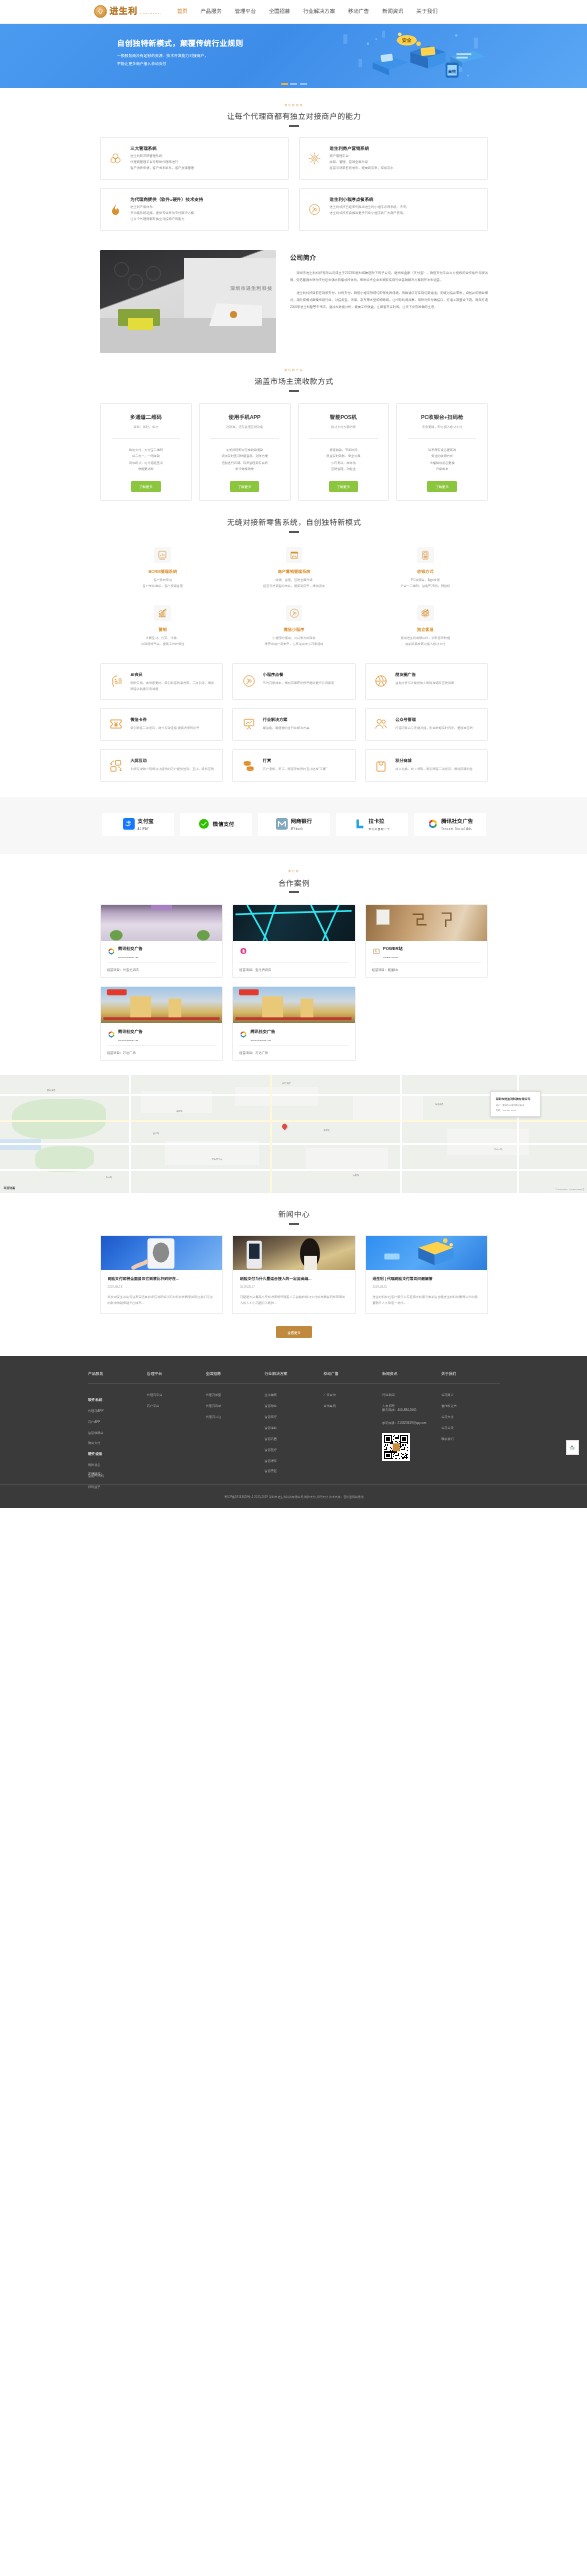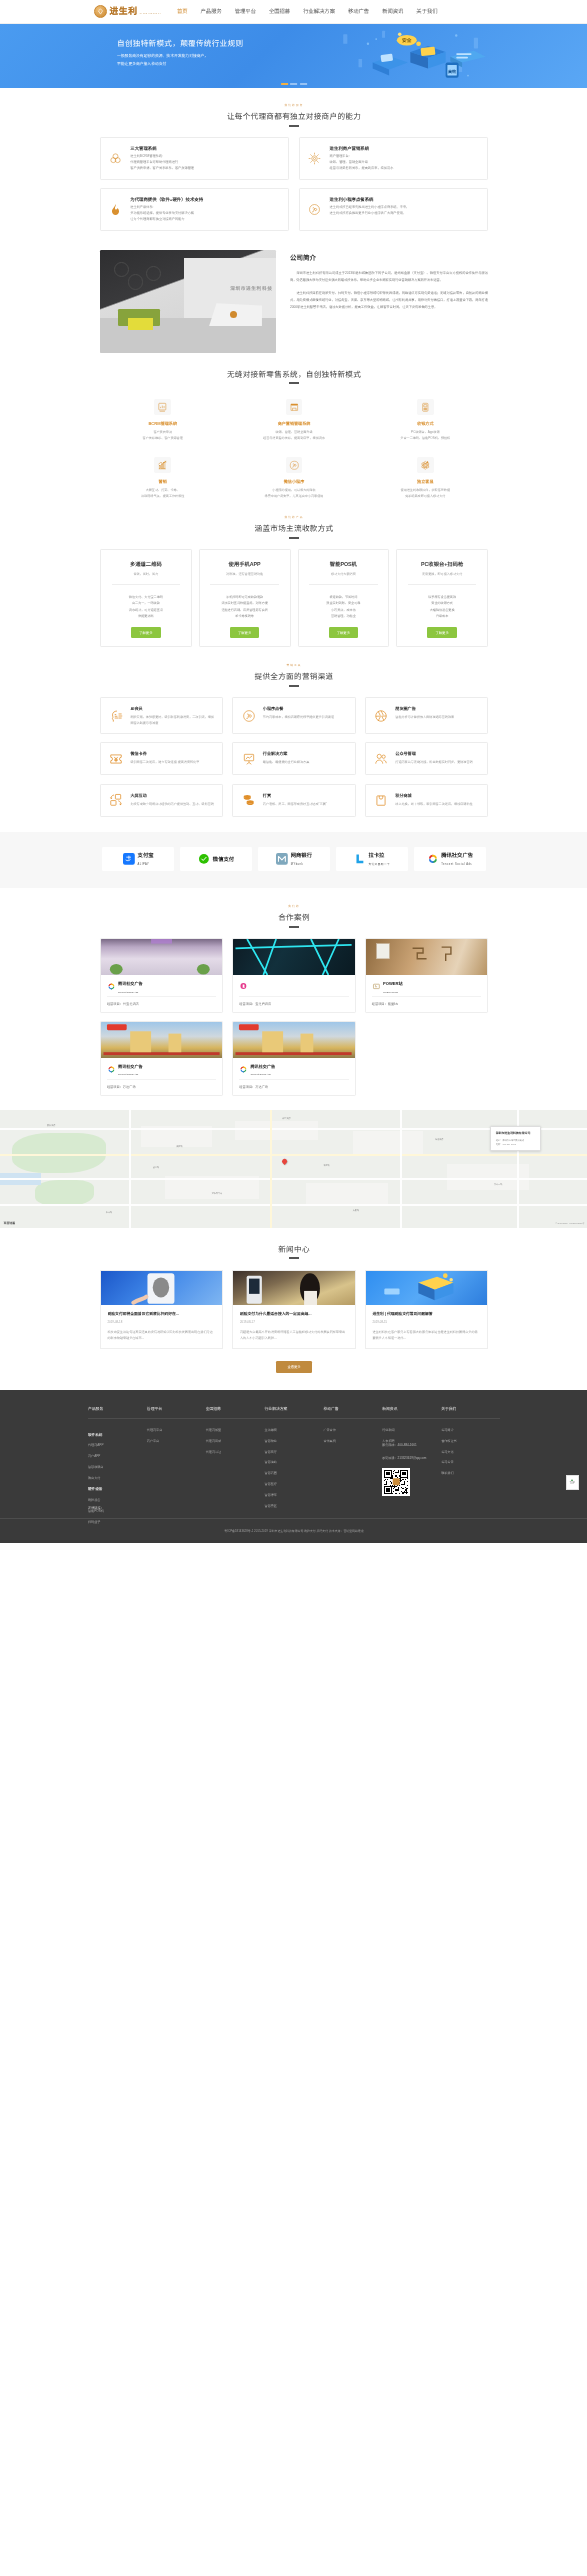--- a/index.html
+++ b/index.html
@@ -44,21 +44,21 @@
   }
   .nav a.active { color: #d08a2e; }
 
   
   .hero {
     height: 64px; position: relative; overflow: hidden;
     background: linear-gradient(135deg,#4a9bf0 0%,#3d8ce8 45%,#5aa7f5 100%);
   }
   .hero-inner { width: 412px; margin: 0 auto; position: relative; height: 100%; }
   .hero-text { position: absolute; left: 29px; top: 13px; color: #fff; }
-  .hero-title { font-size: 7.6px; font-weight: normal; letter-spacing: 0.3px; }
+  .hero-title { font-size: 7.6px; font-weight: bold; letter-spacing: 0.3px; }
   .hero-sub { font-size: 3.8px; line-height: 1.9; margin-top: 5.9px; opacity: .95; }
   .hero-art { position: absolute; right: 11.8px; top: 2.4px; width: 153px; height: 59px; }
   .hero-dots { position: absolute; left: 50%; bottom: 2.9px; transform: translateX(-50%); display: flex; gap: 2.4px; }
   .hero-dots i { width: 7px; height: 1.2px; background: rgba(255,255,255,.45); display: block; cursor: pointer; }
   .hero-dots i.on { background: #f0b044; }
 
   
   .sec { padding: 15.3px 0 0; }
   .sec-head { text-align: center; margin-bottom: 10.6px; }
   .sec-eyebrow { font-size: 2.6px; color: #d9a362; letter-spacing: 1.2px; margin-bottom: 3.5px; }
@@ -394,109 +394,20 @@
       <div class="about-body">
         <h3>公司简介</h3>
         <p>深圳市进生利科技有限公司成立于2013年是和城集团旗下的子公司，是蚂蚁金服（支付宝）、微信支付平台官方授权的合作伙伴与服务商，凭借着强大移动支付巨头强大的暖科技体系，帮助众多企业和商家实现行业营销解决方案的开发和运营。</p>
         <p style="margin-top:5.9px">进生利科技目前在刷脸支付、扫码支付、微信小程序领域均取得优异成绩，网络通讯可实现免费通话；无缝对接新零售，自创新的商业模式，用免费模式颠覆传统行业，对接淘宝、天猫、京东等大型购物商城，让所有利润共享，用移动支付做接口，打通上游整合下游，两年打造2000家进生利智慧未来店，通过大数据分析，提高工作效益，让顾客节省时间，让天下没有难做的生意。</p>
       </div>
     </div>
   </div>
 
   <div class="sec container">
     <div class="sec-head">
-      <div class="sec-title">无缝对接新零售系统，自创独特新模式</div>
-      <div class="sec-rule"></div>
-    </div>
-    <div class="ret-grid" id="ret-grid">
-        <div class="ret-item">
-          <span class="ret-box">
-            <svg viewBox="0 0 24 24" fill="none" stroke="currentColor" stroke-width="1.2">
-              <rect x="4" y="3" width="16" height="15" rx="1.5"></rect>
-              <path d="M8 14v-3M12 14V8M16 14v-5M6 21h12"></path>
-            </svg>
-          </span>
-          <h4>BCRM管理系统</h4>
-          <p>客户资质申请</p>
-          <p>客户关系维系、客户资源管理</p>
-        </div>
-        <div class="ret-item">
-          <span class="ret-box">
-            <svg viewBox="0 0 24 24" fill="none" stroke="currentColor" stroke-width="1.2">
-              <path d="M3 8l1.6-4h14.8L21 8z" fill="currentColor" stroke="none"></path>
-              <path d="M4.5 9v10h15V9"></path>
-              <path d="M8 19v-5h8v5"></path>
-            </svg>
-          </span>
-          <h4>商户营销管理系统</h4>
-          <p>收银、管理、营销全面升级</p>
-          <p>经营与消费者的关系，提高到店率，增加流水</p>
-        </div>
-        <div class="ret-item">
-          <span class="ret-box">
-            <svg viewBox="0 0 24 24" fill="none" stroke="currentColor" stroke-width="1.2">
-              <rect x="6" y="3" width="12" height="18" rx="2"></rect>
-              <rect x="8.5" y="6" width="7" height="5" rx=".6"></rect>
-              <circle cx="9.5" cy="14.5" r=".9"></circle>
-              <circle cx="12" cy="14.5" r=".9"></circle>
-              <circle cx="14.5" cy="14.5" r=".9"></circle>
-              <circle cx="9.5" cy="17.5" r=".9"></circle>
-              <circle cx="12" cy="17.5" r=".9"></circle>
-              <circle cx="14.5" cy="17.5" r=".9"></circle>
-            </svg>
-          </span>
-          <h4>收银方式</h4>
-          <p>PC收银台、App收银</p>
-          <p>多合一二维码、智能POS机、预授权</p>
-        </div>
-        <div class="ret-item">
-          <span class="ret-box">
-            <svg viewBox="0 0 24 24" fill="none" stroke="currentColor" stroke-width="1.2">
-              <path d="M4 20h16"></path>
-              <rect x="5" y="12" width="3" height="7"></rect>
-              <rect x="10" y="9" width="3" height="10"></rect>
-              <rect x="15" y="6" width="3" height="13"></rect>
-              <path d="M4 9l5-4 4 3 7-5" stroke-linecap="round"></path>
-              <path d="M17 3h3v3"></path>
-            </svg>
-          </span>
-          <h4>营销</h4>
-          <p>大屏互动、打赏、卡券、</p>
-          <p>活跃现场气氛、提高工作积极性</p>
-        </div>
-        <div class="ret-item">
-          <span class="ret-box">
-            <svg viewBox="0 0 24 24" fill="none" stroke="currentColor" stroke-width="1.1">
-              <circle cx="12" cy="12" r="9.2"></circle>
-              <path d="M8.6 9.2c1.6-1.6 3.6.2 3.4 2.2-.2 2.1 1.9 3.6 3.4 2.1 1.2-1.2.6-3.4-1.2-3.4-1.9 0-3.9 1.6-3.6 3.7.2 2-1.8 3.4-3.2 2.1"></path>
-            </svg>
-          </span>
-          <h4>微信小程序</h4>
-          <p>小程序的使用，可以极大的降低</p>
-          <p>场景中用户流失率，尤其适合中小商家使用</p>
-        </div>
-        <div class="ret-item">
-          <span class="ret-box">
-            <svg viewBox="0 0 24 24" fill="none" stroke="currentColor" stroke-width="1.1">
-              <circle cx="12" cy="12" r="2.2"></circle>
-              <ellipse cx="12" cy="12" rx="9" ry="4" transform="rotate(30 12 12)"></ellipse>
-              <ellipse cx="12" cy="12" rx="9" ry="4" transform="rotate(-30 12 12)"></ellipse>
-              <ellipse cx="12" cy="12" rx="9" ry="4" transform="rotate(90 12 12)"></ellipse>
-              <circle cx="17" cy="5" r="1.4" fill="currentColor"></circle>
-            </svg>
-          </span>
-          <h4>独立客显</h4>
-          <p>使用进生利收银插件，获取客显数据</p>
-          <p>免系统集成即可接入移动支付</p>
-        </div>
-      </div>
-  </div>
-
-  <div class="sec container">
-    <div class="sec-head">
       <div class="sec-eyebrow">我们的产品</div>
       <div class="sec-title">涵盖市场主流收款方式</div>
       <div class="sec-rule"></div>
     </div>
     <div class="pay-grid" id="pay-grid">
         <div class="pay-card"><h4>多通道二维码</h4><div class="lead">省钱，省时，省力</div><hr><div class="lines">
             <div>微信支付、支付宝二维码</div>
             <div>合二为一，一码收款</div>
             <div>流水统计，可分通道查询</div>
             <div>数据更清晰</div>
@@ -517,24 +428,108 @@
             <div>赋予原有设备更高效</div>
             <div>安全的收银方式</div>
             <div>大幅降低设备更换</div>
             <div>升级成本</div>
           </div><button class="pay-btn">了解更多</button></div>
       </div>
   </div>
 
   <div class="sec container">
     <div class="sec-head">
-      <div class="sec-eyebrow">营销工具</div>
-      <div class="sec-title">提供全方面的营销渠道</div>
+      <div class="sec-title">无缝对接新零售系统，自创独特新模式</div>
       <div class="sec-rule"></div>
     </div>
+    <div class="ret-grid" id="ret-grid">
+        <div class="ret-item">
+          <span class="ret-box">
+            <svg viewBox="0 0 24 24" fill="none" stroke="currentColor" stroke-width="1.2">
+              <rect x="4" y="3" width="16" height="15" rx="1.5"></rect>
+              <path d="M8 14v-3M12 14V8M16 14v-5M6 21h12"></path>
+            </svg>
+          </span>
+          <h4>BCRM管理系统</h4>
+          <p>客户资质申请</p>
+          <p>客户关系维系、客户资源管理</p>
+        </div>
+        <div class="ret-item">
+          <span class="ret-box">
+            <svg viewBox="0 0 24 24" fill="none" stroke="currentColor" stroke-width="1.2">
+              <path d="M3 8l1.6-4h14.8L21 8z" fill="currentColor" stroke="none"></path>
+              <path d="M4.5 9v10h15V9"></path>
+              <path d="M8 19v-5h8v5"></path>
+            </svg>
+          </span>
+          <h4>商户营销管理系统</h4>
+          <p>收银、管理、营销全面升级</p>
+          <p>经营与消费者的关系，提高到店率，增加流水</p>
+        </div>
+        <div class="ret-item">
+          <span class="ret-box">
+            <svg viewBox="0 0 24 24" fill="none" stroke="currentColor" stroke-width="1.2">
+              <rect x="6" y="3" width="12" height="18" rx="2"></rect>
+              <rect x="8.5" y="6" width="7" height="5" rx=".6"></rect>
+              <circle cx="9.5" cy="14.5" r=".9"></circle>
+              <circle cx="12" cy="14.5" r=".9"></circle>
+              <circle cx="14.5" cy="14.5" r=".9"></circle>
+              <circle cx="9.5" cy="17.5" r=".9"></circle>
+              <circle cx="12" cy="17.5" r=".9"></circle>
+              <circle cx="14.5" cy="17.5" r=".9"></circle>
+            </svg>
+          </span>
+          <h4>收银方式</h4>
+          <p>PC收银台、App收银</p>
+          <p>多合一二维码、智能POS机、预授权</p>
+        </div>
+        <div class="ret-item">
+          <span class="ret-box">
+            <svg viewBox="0 0 24 24" fill="none" stroke="currentColor" stroke-width="1.2">
+              <path d="M4 20h16"></path>
+              <rect x="5" y="12" width="3" height="7"></rect>
+              <rect x="10" y="9" width="3" height="10"></rect>
+              <rect x="15" y="6" width="3" height="13"></rect>
+              <path d="M4 9l5-4 4 3 7-5" stroke-linecap="round"></path>
+              <path d="M17 3h3v3"></path>
+            </svg>
+          </span>
+          <h4>营销</h4>
+          <p>大屏互动、打赏、卡券、</p>
+          <p>活跃现场气氛、提高工作积极性</p>
+        </div>
+        <div class="ret-item">
+          <span class="ret-box">
+            <svg viewBox="0 0 24 24" fill="none" stroke="currentColor" stroke-width="1.1">
+              <circle cx="12" cy="12" r="9.2"></circle>
+              <path d="M8.6 9.2c1.6-1.6 3.6.2 3.4 2.2-.2 2.1 1.9 3.6 3.4 2.1 1.2-1.2.6-3.4-1.2-3.4-1.9 0-3.9 1.6-3.6 3.7.2 2-1.8 3.4-3.2 2.1"></path>
+            </svg>
+          </span>
+          <h4>微信小程序</h4>
+          <p>小程序的使用，可以极大的降低</p>
+          <p>场景中用户流失率，尤其适合中小商家使用</p>
+        </div>
+        <div class="ret-item">
+          <span class="ret-box">
+            <svg viewBox="0 0 24 24" fill="none" stroke="currentColor" stroke-width="1.1">
+              <circle cx="12" cy="12" r="2.2"></circle>
+              <ellipse cx="12" cy="12" rx="9" ry="4" transform="rotate(30 12 12)"></ellipse>
+              <ellipse cx="12" cy="12" rx="9" ry="4" transform="rotate(-30 12 12)"></ellipse>
+              <ellipse cx="12" cy="12" rx="9" ry="4" transform="rotate(90 12 12)"></ellipse>
+              <circle cx="17" cy="5" r="1.4" fill="currentColor"></circle>
+            </svg>
+          </span>
+          <h4>独立客显</h4>
+          <p>使用进生利收银插件，获取客显数据</p>
+          <p>免系统集成即可接入移动支付</p>
+        </div>
+      </div>
+  </div>
+
+  <div class="sec container">
     <div class="mk-grid" id="mk-grid">
         <div class="mk-card">
           <span class="mk-ic">
             <svg viewBox="0 0 24 24" fill="none" stroke="currentColor" stroke-width="1.3" stroke-linecap="round">
               <path d="M13 3.5c-4 0-7 3-7 6.5 0 2 .8 2.8.8 4.2 0 1-1 1.3-1 2.4 0 1.5 1.6 2 1.6 2v2.4"></path>
               <path d="M10.5 9.5h1.2M10.5 12.5h3.2M10.5 15.5h4.6"></path>
               <path d="M17 8.5h4M17 12h5M17 15.5h4"></path>
             </svg>
           </span>
           <div class="mk-b">

